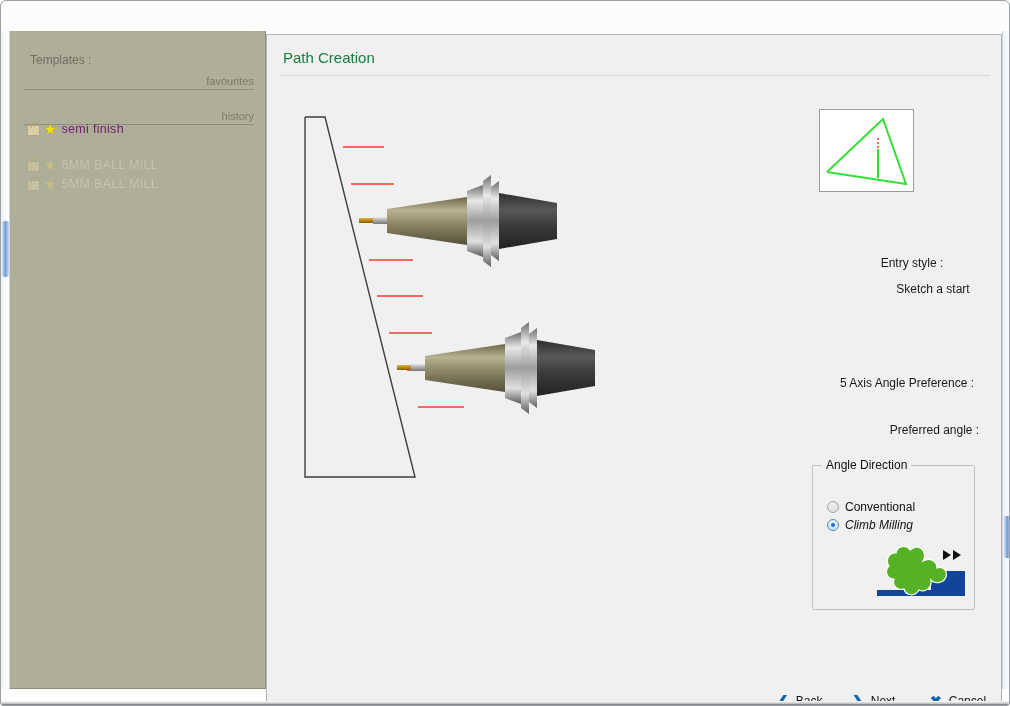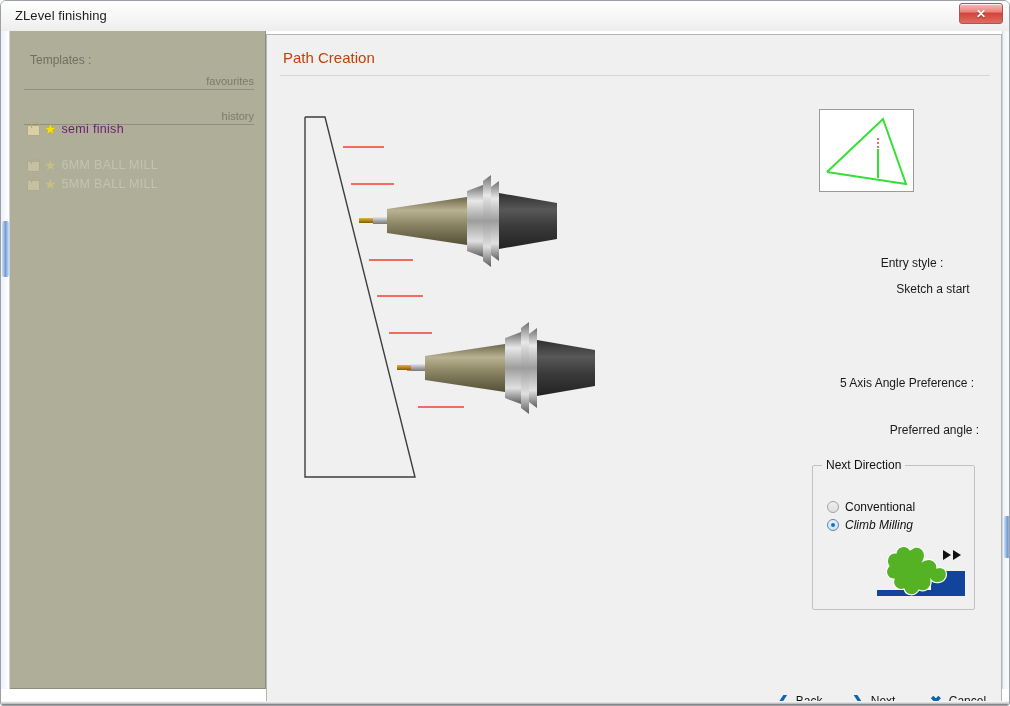--- a/index.html
+++ b/index.html
@@ -142,21 +142,21 @@
   
   #main-panel {
     position: absolute; left: 265px; top: 3px;
     width: 736px; height: 688px;
     background: #f0f0f0;
     border: 1px solid #b4b4b4;
     border-bottom: none;
   }
   #panel-title {
     position: absolute; left: 16px; top: 14px;
-    font-size: 15px; color: #c2410c;
+    font-size: 15px; color: #15803d;
   }
   #panel-rule {
     position: absolute; left: 13px; top: 40px;
     width: 710px; height: 1px;
     background: #d6d6d6;
   }
 
   
   #preview-box {
     position: absolute; left: 552px; top: 74px;
@@ -244,26 +244,20 @@
     position: absolute; left: 0; top: 700px;
     width: 1010px; height: 6px;
     background: linear-gradient(#ffffff,#c9c9c9 40%,#5d5d5d 70%,#303030);
   }
 </style>
 </head>
 <body>
 
 <div id="window">
 
-  <div id="titlebar">
-    <div id="title-text">ZLevel finishing</div>
-    <div id="close-button">
-      <div id="close-glyph">✕</div>
-    </div>
-  </div>
 
   <div id="body-area">
 
     <div id="edge-left" class="edge-strip">
       <div class="edge-thumb"></div>
     </div>
     <div id="edge-right" class="edge-strip">
       <div class="edge-thumb"></div>
     </div>
 
@@ -381,21 +375,21 @@
 
       <div id="lbl-entry-style" class="form-label">Entry style :</div>
 
       <div id="lbl-sketch-start" class="form-label">Sketch a start</div>
 
       <div id="lbl-axis-pref" class="form-label">5 Axis Angle Preference :</div>
 
       <div id="lbl-pref-angle" class="form-label">Preferred angle :</div>
 
       <div id="tool-direction">
-        <div id="tool-direction-title">Next Direction</div>
+        <div id="tool-direction-title">Angle Direction</div>
 
         <div id="radio-conventional" class="radio-row">
           <span class="radio-mark"></span>
           <span class="radio-label">Conventional</span>
         </div>
 
         <div id="radio-climb" class="radio-row radio-on">
           <span class="radio-mark"></span>
           <span class="radio-label">Climb Milling</span>
         </div>

